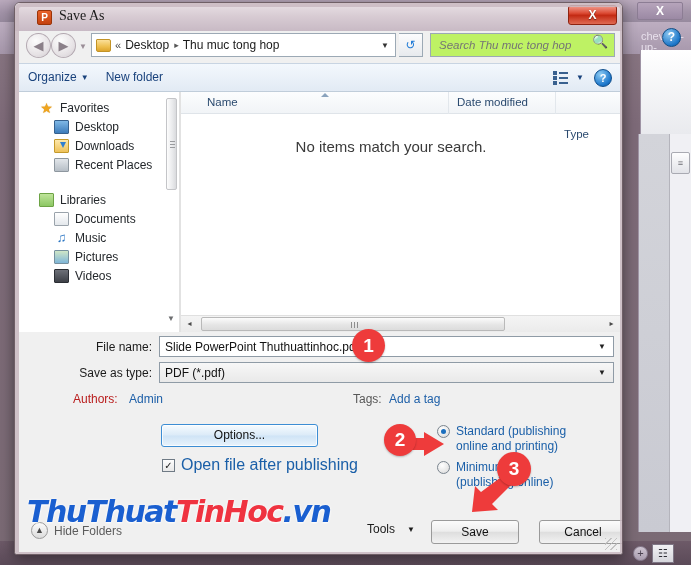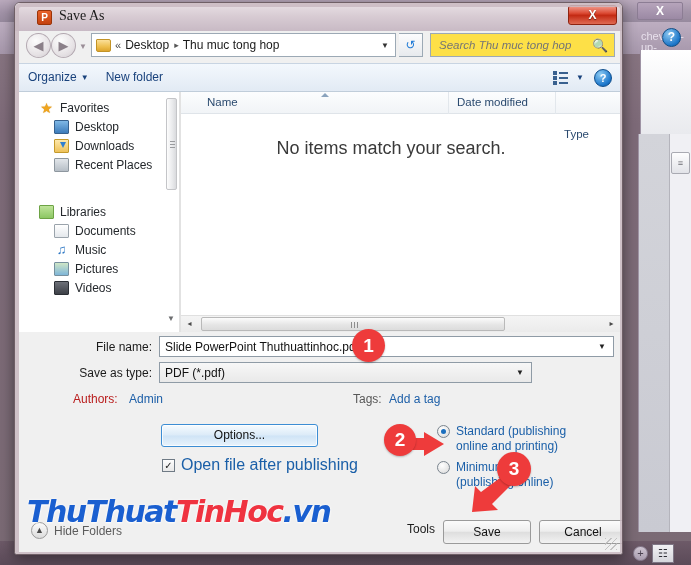--- a/index.html
+++ b/index.html
@@ -165,22 +165,22 @@
     margin-left: auto; margin-right: 6px; font-size: 8px; color: #333;
   }
   #refresh-btn {
     position: absolute; left: 380px; top: 2px; width: 24px; height: 24px;
     background: linear-gradient(180deg,#fcfcfd,#e7eaee);
     border: 1px solid #9ca9b5; border-left: none;
     color: #1f7ad6; font-size: 12px; text-align: center; line-height: 22px;
   }
   #searchbox {
     position: absolute; left: 411px; top: 2px; width: 185px; height: 24px;
-    background: #fde047; border: 1px solid #9ca9b5;
-    display: flex; align-items: center;
+    background: #bef264; border: 1px solid #9ca9b5;
+    display: flex; 
   }
   #search-input {
     border: none; outline: none; width: 155px; margin-left: 6px;
     font-family: "Liberation Sans", sans-serif;
     font-size: 11.5px; font-style: italic; color: #6d6d6d; background: transparent;
   }
   #search-icon { margin-left: auto; margin-right: 7px; color: #2a7fd0; font-size: 13px; }
 
   
   #cmdbar {
@@ -307,21 +307,21 @@
   #col-date { left: 268px; width: 107px; }
   #col-type { left: 375px; width: 64px; border-right: none; margin-top: 32px; }
   #sort-arrow {
     position: absolute; left: 140px; top: 1px;
     width: 0; height: 0;
     border-left: 4px solid transparent; border-right: 4px solid transparent;
     border-bottom: 4px solid #8aa3bd;
   }
   #empty-msg {
     position: absolute; left: 0; top: 46px; width: 420px;
-    text-align: center; font-size: 18px; color: #3a3a3a;
+    text-align: center; font-size: 15px; color: #3a3a3a;
   }
   #list-hscroll {
     position: absolute; left: 0; bottom: 0; width: 439px; height: 17px;
     background: linear-gradient(180deg,#f4f4f4,#ebebeb);
     border-top: 1px solid #e0e0e0;
     display: flex; align-items: center;
   }
   .hs-arrow {
     width: 17px; height: 16px; font-size: 8px; color: #4a4a4a;
     text-align: center; line-height: 16px;
@@ -353,21 +353,21 @@
     display: flex; align-items: center;
   }
   #filename-value {
     margin-left: 5px; font-size: 12px; color: #111;
     white-space: nowrap; overflow: hidden;
   }
   #filename-caret {
     margin-left: auto; margin-right: 7px; font-size: 8px; color: #222;
   }
   #savetype-field {
-    position: absolute; left: 140px; top: 30px; width: 373px; height: 21px;
+    position: absolute; left: 140px; top: 30px; width: 455px; height: 21px;
     background: linear-gradient(180deg,#f7f7f7,#e9e9e9);
     border: 1px solid #8f9ba6;
     display: flex; align-items: center;
   }
   #savetype-value {
     margin-left: 5px; font-size: 12px; color: #111;
   }
   #savetype-caret {
     margin-left: auto; margin-right: 7px; font-size: 8px; color: #222;
   }
@@ -440,29 +440,29 @@
     border: 1px solid #9a9a9a;
     color: #4a4a4a; font-size: 9px; text-align: center; line-height: 15px;
   }
   #hide-folders-label {
     margin-left: 6px; font-size: 12px; color: #5c5c5c;
   }
   #tools-btn {
     position: absolute; left: 348px; top: 14px;
     display: flex; align-items: center;
   }
-  #tools-label { font-size: 12px; color: #1b1b1b; margin-left: 40px; }
+  #tools-label { font-size: 12px; color: #1b1b1b; }
   #tools-caret { margin-left: 12px; font-size: 8px; color: #1b1b1b; }
   .push-btn {
     position: absolute; top: 12px; height: 24px; width: 88px;
     background: linear-gradient(180deg,#fbfbfb 0%, #eeeeee 46%, #dedede 52%, #f2f2f2 100%);
     border: 1px solid #9a9a9a; border-radius: 3px;
     font-size: 12px; color: #111; text-align: center; line-height: 22px;
   }
-  #save-btn { left: 424px; }
+  #save-btn { left: 412px; }
   #cancel-btn { left: 520px; }
   #resize-grip {
     position: absolute; right: 3px; bottom: 2px; width: 12px; height: 12px;
     background:
       repeating-linear-gradient(135deg, #b8b8b8 0 1px, transparent 1px 4px);
     opacity: .8;
   }
 
   
   .marker {
@@ -587,21 +587,21 @@
       </div>
       <div class="nav-child">
         <span class="nav-ico ico-downloads"></span>
         <span class="nav-label">Downloads</span>
       </div>
       <div class="nav-child">
         <span class="nav-ico ico-recent"></span>
         <span class="nav-label">Recent Places</span>
       </div>
 
-      <div class="nav-group" style="margin-top:28px">
+      <div class="nav-group" style="margin-top:16px">
         <span class="nav-ico ico-libraries"></span>
         <span class="nav-label">Libraries</span>
       </div>
       <div class="nav-child">
         <span class="nav-ico ico-documents"></span>
         <span class="nav-label">Documents</span>
       </div>
       <div class="nav-child">
         <span class="nav-ico ico-music">♫</span>
         <span class="nav-label">Music</span>

